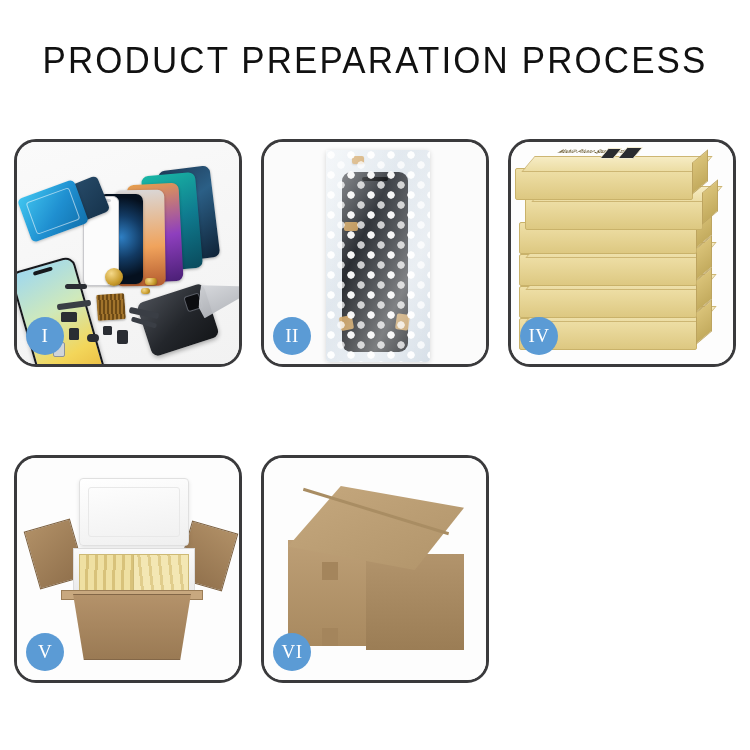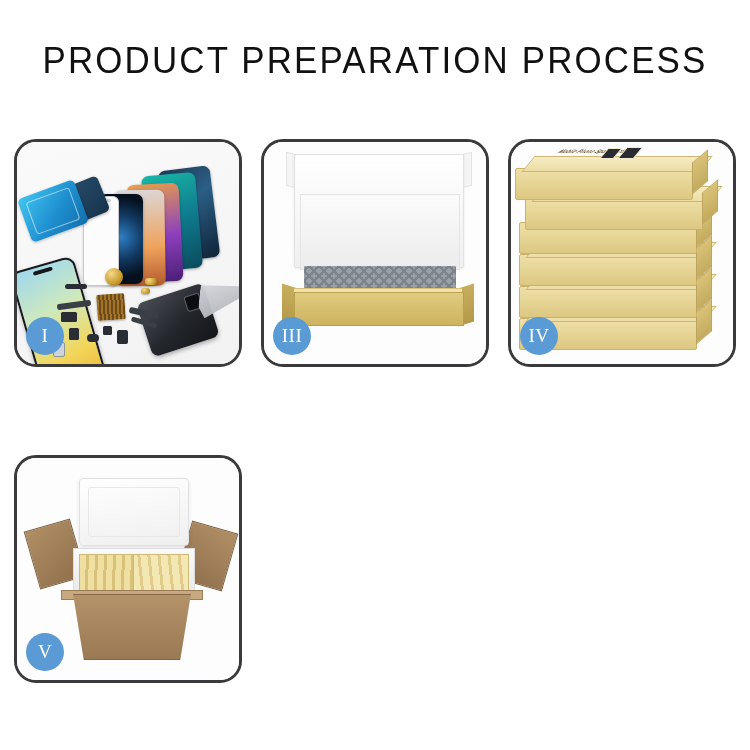--- a/index.html
+++ b/index.html
@@ -342,36 +342,36 @@
 
         <div class="flex shape" style="top:160px;left:40px;width:34px;height:6px;transform:rotate(-8deg);"></div>
         <div class="flex shape" style="top:168px;left:112px;width:30px;height:6px;transform:rotate(12deg);"></div>
         <div class="flex shape" style="top:178px;left:114px;width:26px;height:5px;transform:rotate(16deg);"></div>
 
         <div class="p1-tweezer"></div>
       </div>
       <div class="badge">I</div>
     </div>
 
-
     <div class="panel">
       <div class="panel-scene">
-        <div class="p3-bg shape"></div>
-        <div class="p3-lid-tabL"></div>
-        <div class="p3-lid-tabR"></div>
-        <div class="p3-lid-back"></div>
-        <div class="p3-lid-face"></div>
-        <div class="p3-foam"></div>
-        <div class="p3-box-sideL"></div>
-        <div class="p3-box-sideR"></div>
-        <div class="p3-box-rim"></div>
-        <div class="p3-box-front"></div>
+        <div class="p2-bg shape"></div>
+        <div class="p2-bag">
+          <div class="p2-screen"></div>
+          <div class="p2-tape shape" style="top:6px;left:26px;width:12px;height:8px;"></div>
+          <div class="p2-tape shape" style="top:72px;left:18px;width:14px;height:9px;"></div>
+          <div class="p2-tape shape" style="top:166px;left:14px;width:13px;height:14px;transform:rotate(-10deg);"></div>
+          <div class="p2-tape shape" style="top:164px;left:70px;width:13px;height:16px;transform:rotate(8deg);"></div>
+          <div class="p2-bubbles"></div>
+          <div class="p2-sheen"></div>
+        </div>
       </div>
-      <div class="badge">III</div>
+      <div class="badge">II</div>
     </div>
+
 
     <div class="panel">
       <div class="panel-scene">
         <div class="p4-bg shape"></div>
         <div class="p4-stack">
 
           <div class="p4-box" style="top:158px;left:0;">
             <div class="top"></div>
             <div class="side"></div>
           </div>
@@ -419,15 +419,27 @@
         <div class="p5-lid"></div>
         <div class="p5-foamtray"></div>
         <div class="p5-contents"></div>
         <div class="p5-contents2"></div>
         <div class="p5-rim"></div>
         <div class="p5-front"></div>
       </div>
       <div class="badge">V</div>
     </div>
 
+    <div class="panel">
+      <div class="panel-scene">
+        <div class="p6-bg shape"></div>
+        <div class="p6-left"></div>
+        <div class="p6-right"></div>
+        <div class="p6-top"></div>
+        <div class="p6-seam"></div>
+        <div class="p6-tape shape" style="top:104px;left:58px;width:16px;height:18px;"></div>
+        <div class="p6-tape shape" style="top:170px;left:58px;width:16px;height:18px;"></div>
+      </div>
+      <div class="badge">VI</div>
+    </div>
 
   </div>
 </div>
 
 </body></html>

